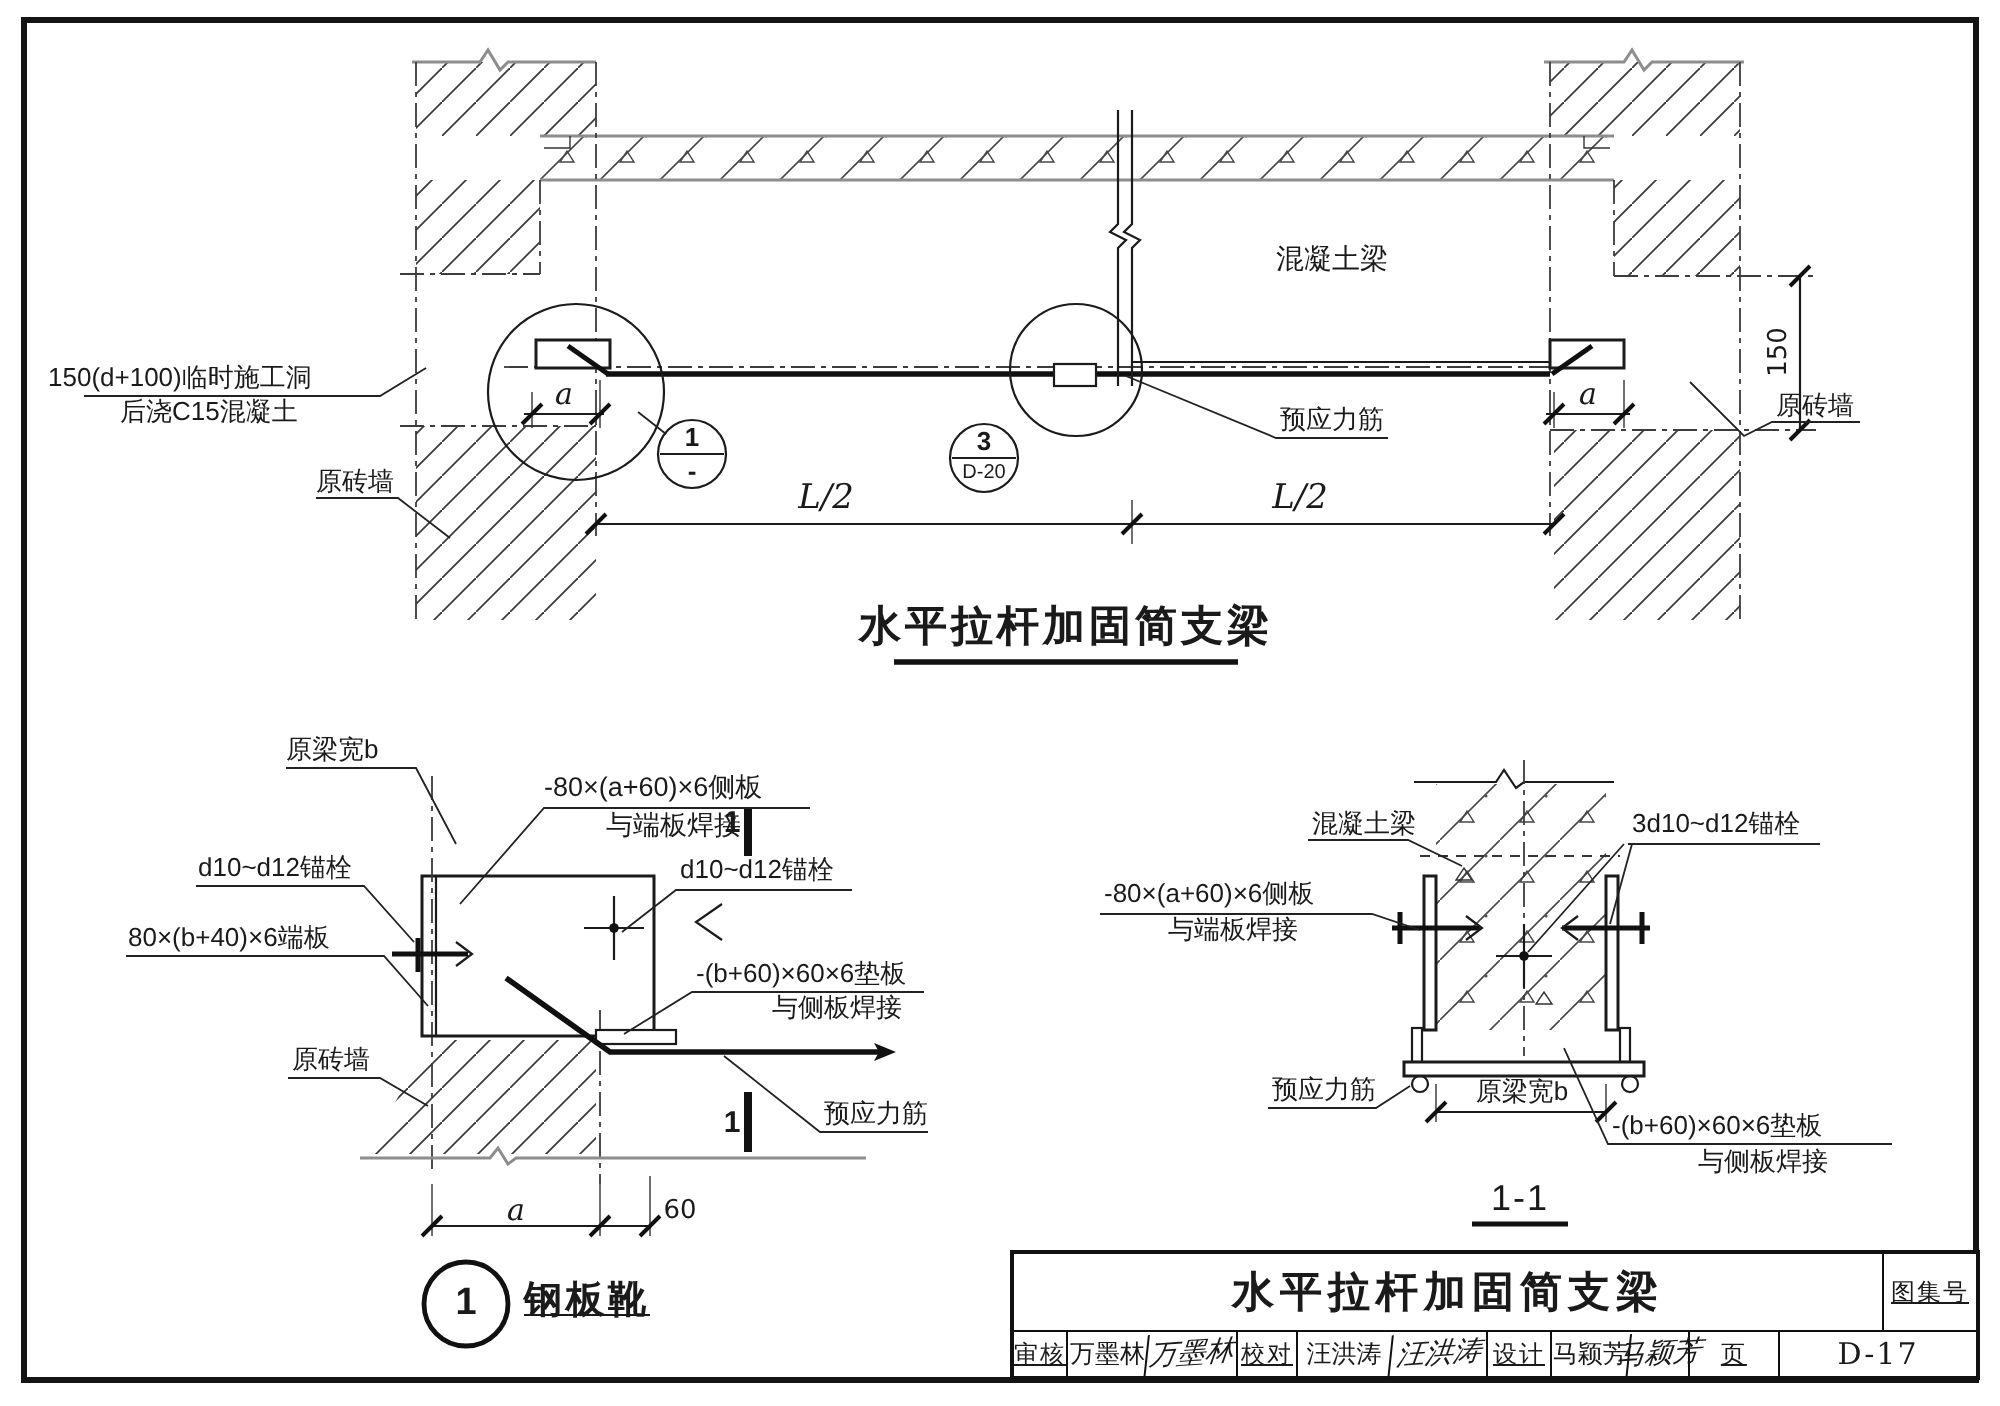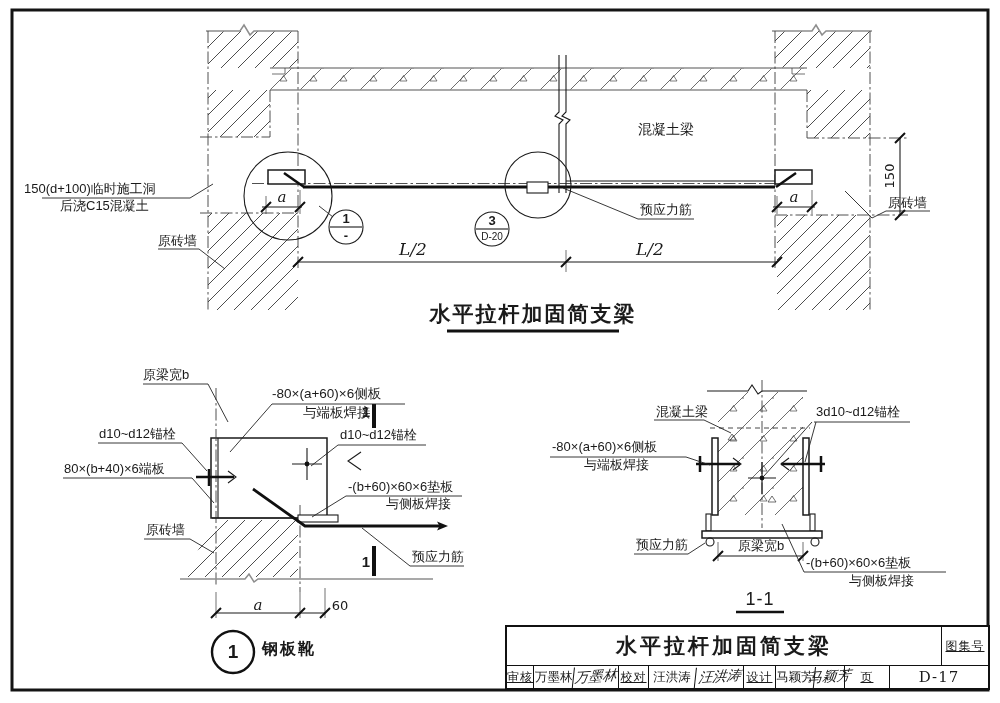--- a/index.html
+++ b/index.html
@@ -10,21 +10,21 @@
   .s135{font-size:13.5px;}
   .s14{font-size:14px;}
   .dim{font-family:"DejaVu Serif",serif;font-style:italic;font-size:15px;}
   .dimn{font-family:"DejaVu Sans",sans-serif;font-size:13px;font-style:normal;}
   .ctr{transform:translateX(-50%);}
   .ctrxy{transform:translate(-50%,-50%);}
   .rot90{transform:translate(-50%,-50%) rotate(-90deg);}
   .big-title{font-size:21px;font-weight:bold;letter-spacing:2px;}
   .sec-num{font-size:15px;font-weight:bold;}
   .bubble-num{font-size:19px;font-weight:bold;}
-  .bubble-cap{font-size:16px;font-weight:bold;letter-spacing:2px;}
+  .bubble-cap{font-size:19px;font-weight:bold;letter-spacing:2px;text-decoration:underline;}
   .callout-n{font-size:13px;font-weight:bold;}
   .callout-r{font-size:10px;}
   .sec11-title{font-size:18px;font-weight:normal;letter-spacing:1px;}
   
   .ln{stroke:#1b1b1b;fill:none;stroke-width:1.1;}
   .ln15{stroke:#1b1b1b;fill:none;stroke-width:1.5;}
   .thk{stroke:#101010;fill:none;stroke-width:2.5;}
   .tdn{stroke:#101010;fill:none;stroke-width:2.8;}
   .dd{stroke:#3c3c3c;fill:none;stroke-width:0.9;stroke-dasharray:12 3 2.5 3;}
   .dsh{stroke:#333;fill:none;stroke-width:0.9;stroke-dasharray:5 4;}

